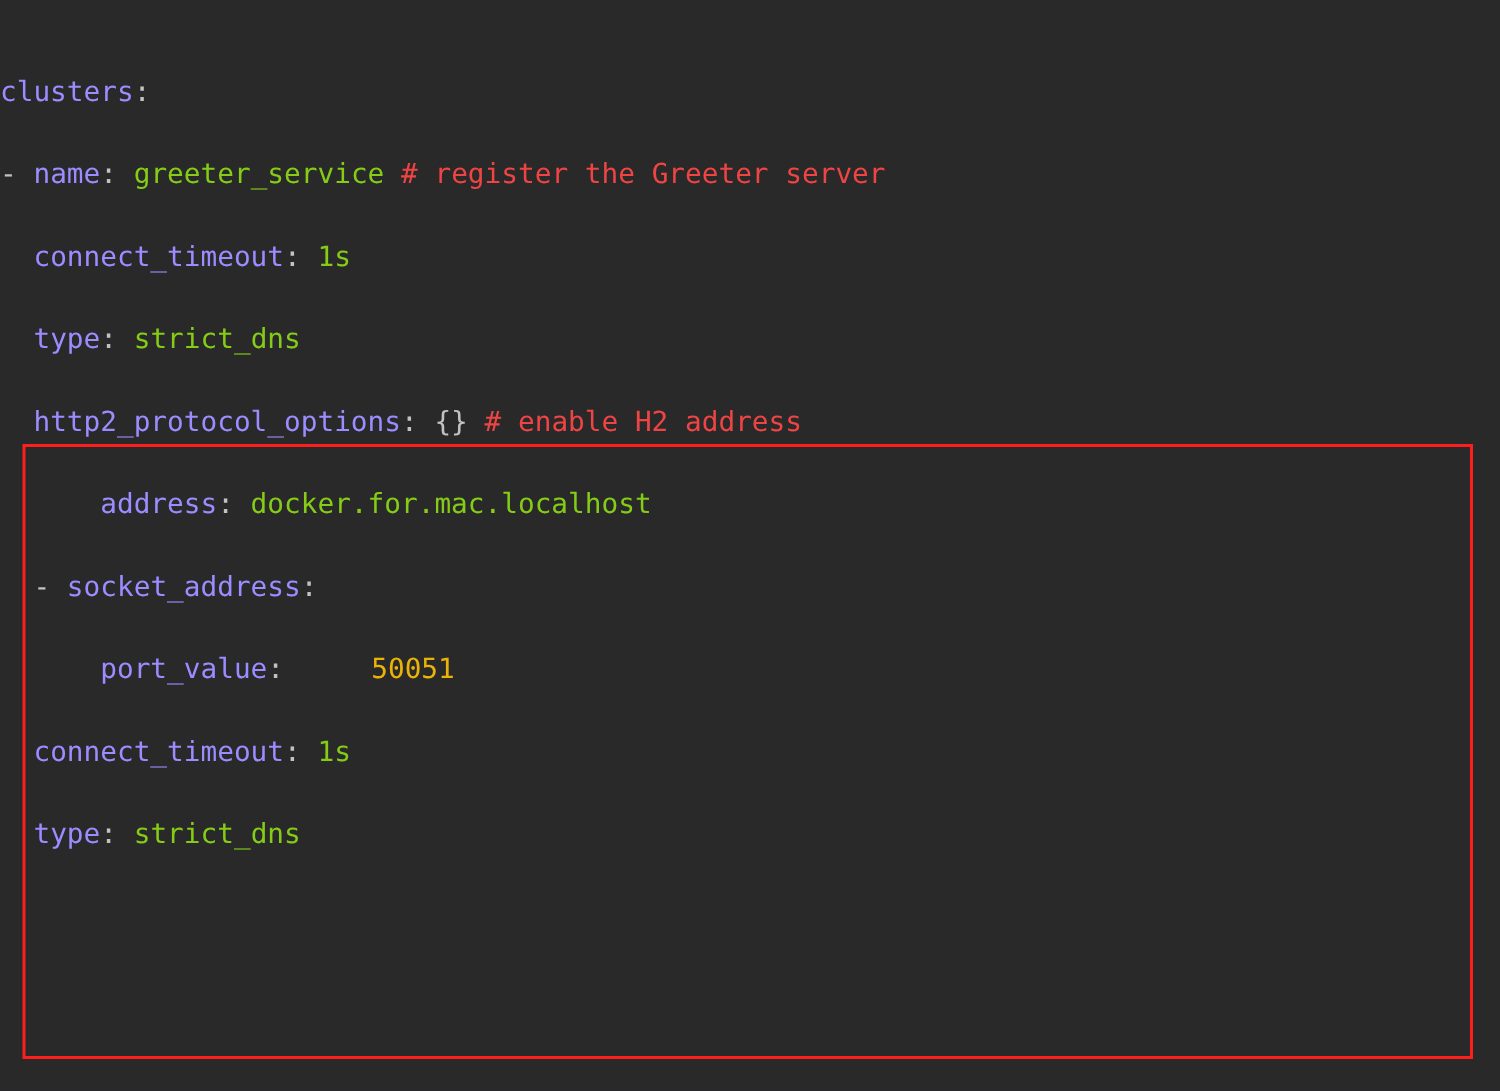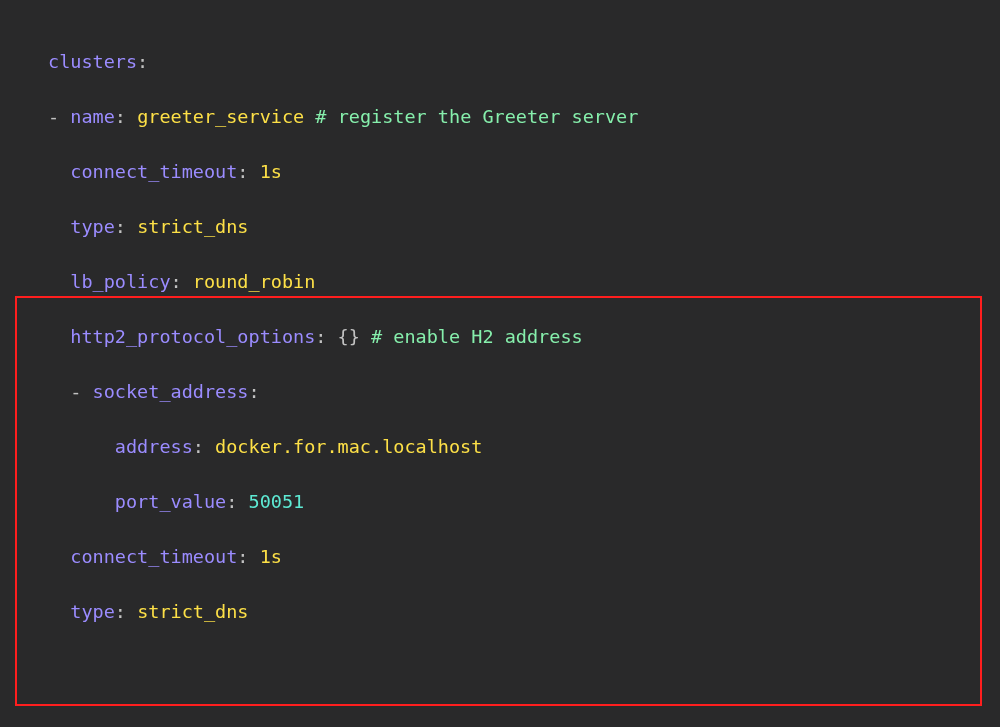--- a/index.html
+++ b/index.html
@@ -14,47 +14,45 @@
     color: #e8e8e8;
     overflow: hidden;
   }
   .editor {
     padding: 20px 0 0 0;
     position: relative;
     border-radius: 10px;
     white-space: pre;
   }
   .line {
-    padding-left: 48px;
   }
   .key   { color: #9b8cff; }   
-  .val   { color: #fde047; }   
+  .val   { color: #84cc16; }   
   .punc  { color: #c2c2c2; }   
   .dash  { color: #c2c2c2; }   
-  .num   { color: #5eead4; }   
-  .cmt   { color: #86efac; }   
+  .num   { color: #eab308; margin-left: 47px; }   
+  .cmt   { color: #ef4444; }   
 
   .highlight-box {
     position: absolute;
     border: 2px solid #ff1e1e;
     pointer-events: none;
   }
 </style>
 </head>
 <body>
 
 <div class="editor">
 <div class="line"><span class="key">clusters</span><span class="punc">:</span></div>
 <div class="line"><span class="dash">-</span> <span class="key">name</span><span class="punc">:</span> <span class="val">greeter_service</span> <span class="cmt"><span>#</span> <span>register the Greeter server</span></span></div>
 <div class="line">  <span class="key">connect_timeout</span><span class="punc">:</span> <span class="val">1s</span></div>
 <div class="line">  <span class="key">type</span><span class="punc">:</span> <span class="val">strict_dns</span></div>
-<div class="line">  <span class="key">lb_policy</span><span class="punc">:</span> <span class="val">round_robin</span></div>
 <div class="line">  <span class="key">http2_protocol_options</span><span class="punc">:</span> <span class="punc">{}</span> <span class="cmt"><span>#</span> <span>enable H2 address</span></span></div>
+<div class="line">      <span class="key">address</span><span class="punc">:</span> <span class="val">docker.for.mac.localhost</span></div>
 <div class="line">  <span class="dash">-</span> <span class="key">socket_address</span><span class="punc">:</span></div>
-<div class="line">      <span class="key">address</span><span class="punc">:</span> <span class="val">docker.for.mac.localhost</span></div>
 <div class="line">      <span class="key">port_value</span><span class="punc">:</span> <span class="num">50051</span></div>
 <div class="line">  <span class="key">connect_timeout</span><span class="punc">:</span> <span class="val">1s</span></div>
 <div class="line">  <span class="key">type</span><span class="punc">:</span> <span class="val">strict_dns</span></div>
 
 
 
 
 
 
 

